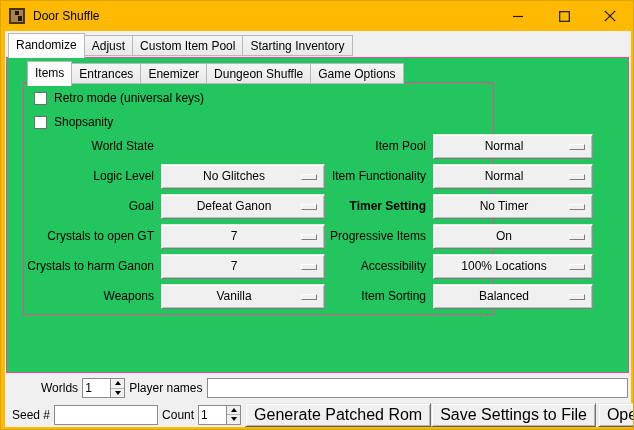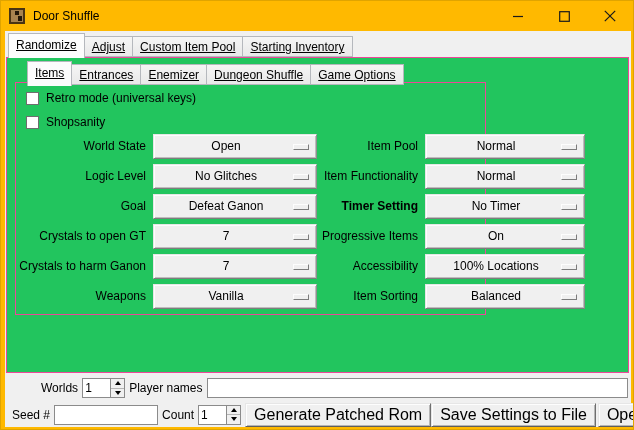--- a/index.html
+++ b/index.html
@@ -20,40 +20,40 @@
   .app-icon .mark { position:absolute; right:1px; bottom:1px; width:4px; height:5px; background:#241808; }
   .title-text { font-size:12px; color:#000; }
   .win-buttons { margin-left:auto; display:flex; height:30px; }
   .win-btn { width:46px; height:30px; display:flex; align-items:center; justify-content:center; }
   .win-btn svg { display:block; }
 
   
   .client { position:absolute; left:4px; top:30px; width:626px; height:396px; background:#f0f0f0; }
 
   
-  .tabbar { position:absolute; display:flex; align-items:flex-end; z-index:3;text-decoration:underline; }
+  .tabbar { position:absolute; display:flex; align-items:center; z-index:3; }
   .tab {
     height:21px; line-height:20px; padding:0 7px;
     background:linear-gradient(#f5f5f5,#e9e9e9);
     border:1px solid #b5b8bd; border-left:none;
     white-space:nowrap; cursor:default;
   }
   .tab:first-child { border-left:1px solid #b5b8bd; }
   .tab.selected {
     height:25px; line-height:23px; background:#fcfcfc;
     border-bottom:none; margin-bottom:-1px; position:relative; z-index:4;
     border-left:1px solid #b5b8bd;
   }
   .outer-tabbar { left:3px; top:2px; }
   .pane {
     position:absolute; background:#22c55e; border:1px solid #ec4899; z-index:1;
   }
   .outer-pane { left:1px; top:26px; width:623px; height:316px; }
   .inner-tabbar { left:20px; top:3px; }
-  .inner-pane { left:8px; top:24px; width:471px; height:233px; z-index:2; }
+  .inner-pane { left:16px; top:24px; width:471px; height:233px; z-index:2; }
 
   
   .check-row { position:absolute; left:10px; display:flex; align-items:center; }
   .checkbox { width:13px; height:13px; background:#fff; border:1px solid #6e6e6e; margin-right:7px; }
   .opt-label { position:absolute; height:25px; line-height:25px; text-align:right; }
   .opt-label.col-left  { left:2px;  width:128px; }
   .opt-label.col-right { left:272px; width:130px; }
   .optionmenu {
     position:absolute; height:25px; line-height:23px; text-align:center;
     background:#f0f0f0; border:1px solid; border-color:#e6e6e6 #8f8f8f #7d7d7d #e6e6e6;
@@ -146,21 +146,20 @@
         <div class="check-row" style="top:8px;">
           <div class="checkbox"></div>
           <span>Retro mode (universal keys)</span>
         </div>
         <div class="check-row" style="top:32px;">
           <div class="checkbox"></div>
           <span>Shopsanity</span>
         </div>
 
         <div class="opt-label col-left" style="top:51px;">World State</div>
-        <div class="optionmenu dd-left" style="top:51px;"><span>Open</span><span class="indicator"></span></div>
 
         <div class="opt-label col-left" style="top:81px;">Logic Level</div>
         <div class="optionmenu dd-left" style="top:81px;"><span>No Glitches</span><span class="indicator"></span></div>
 
         <div class="opt-label col-left" style="top:111px;">Goal</div>
         <div class="optionmenu dd-left" style="top:111px;"><span>Defeat Ganon</span><span class="indicator"></span></div>
 
         <div class="opt-label col-left" style="top:141px;">Crystals to open GT</div>
         <div class="optionmenu dd-left" style="top:141px;"><span>7</span><span class="indicator"></span></div>
 

